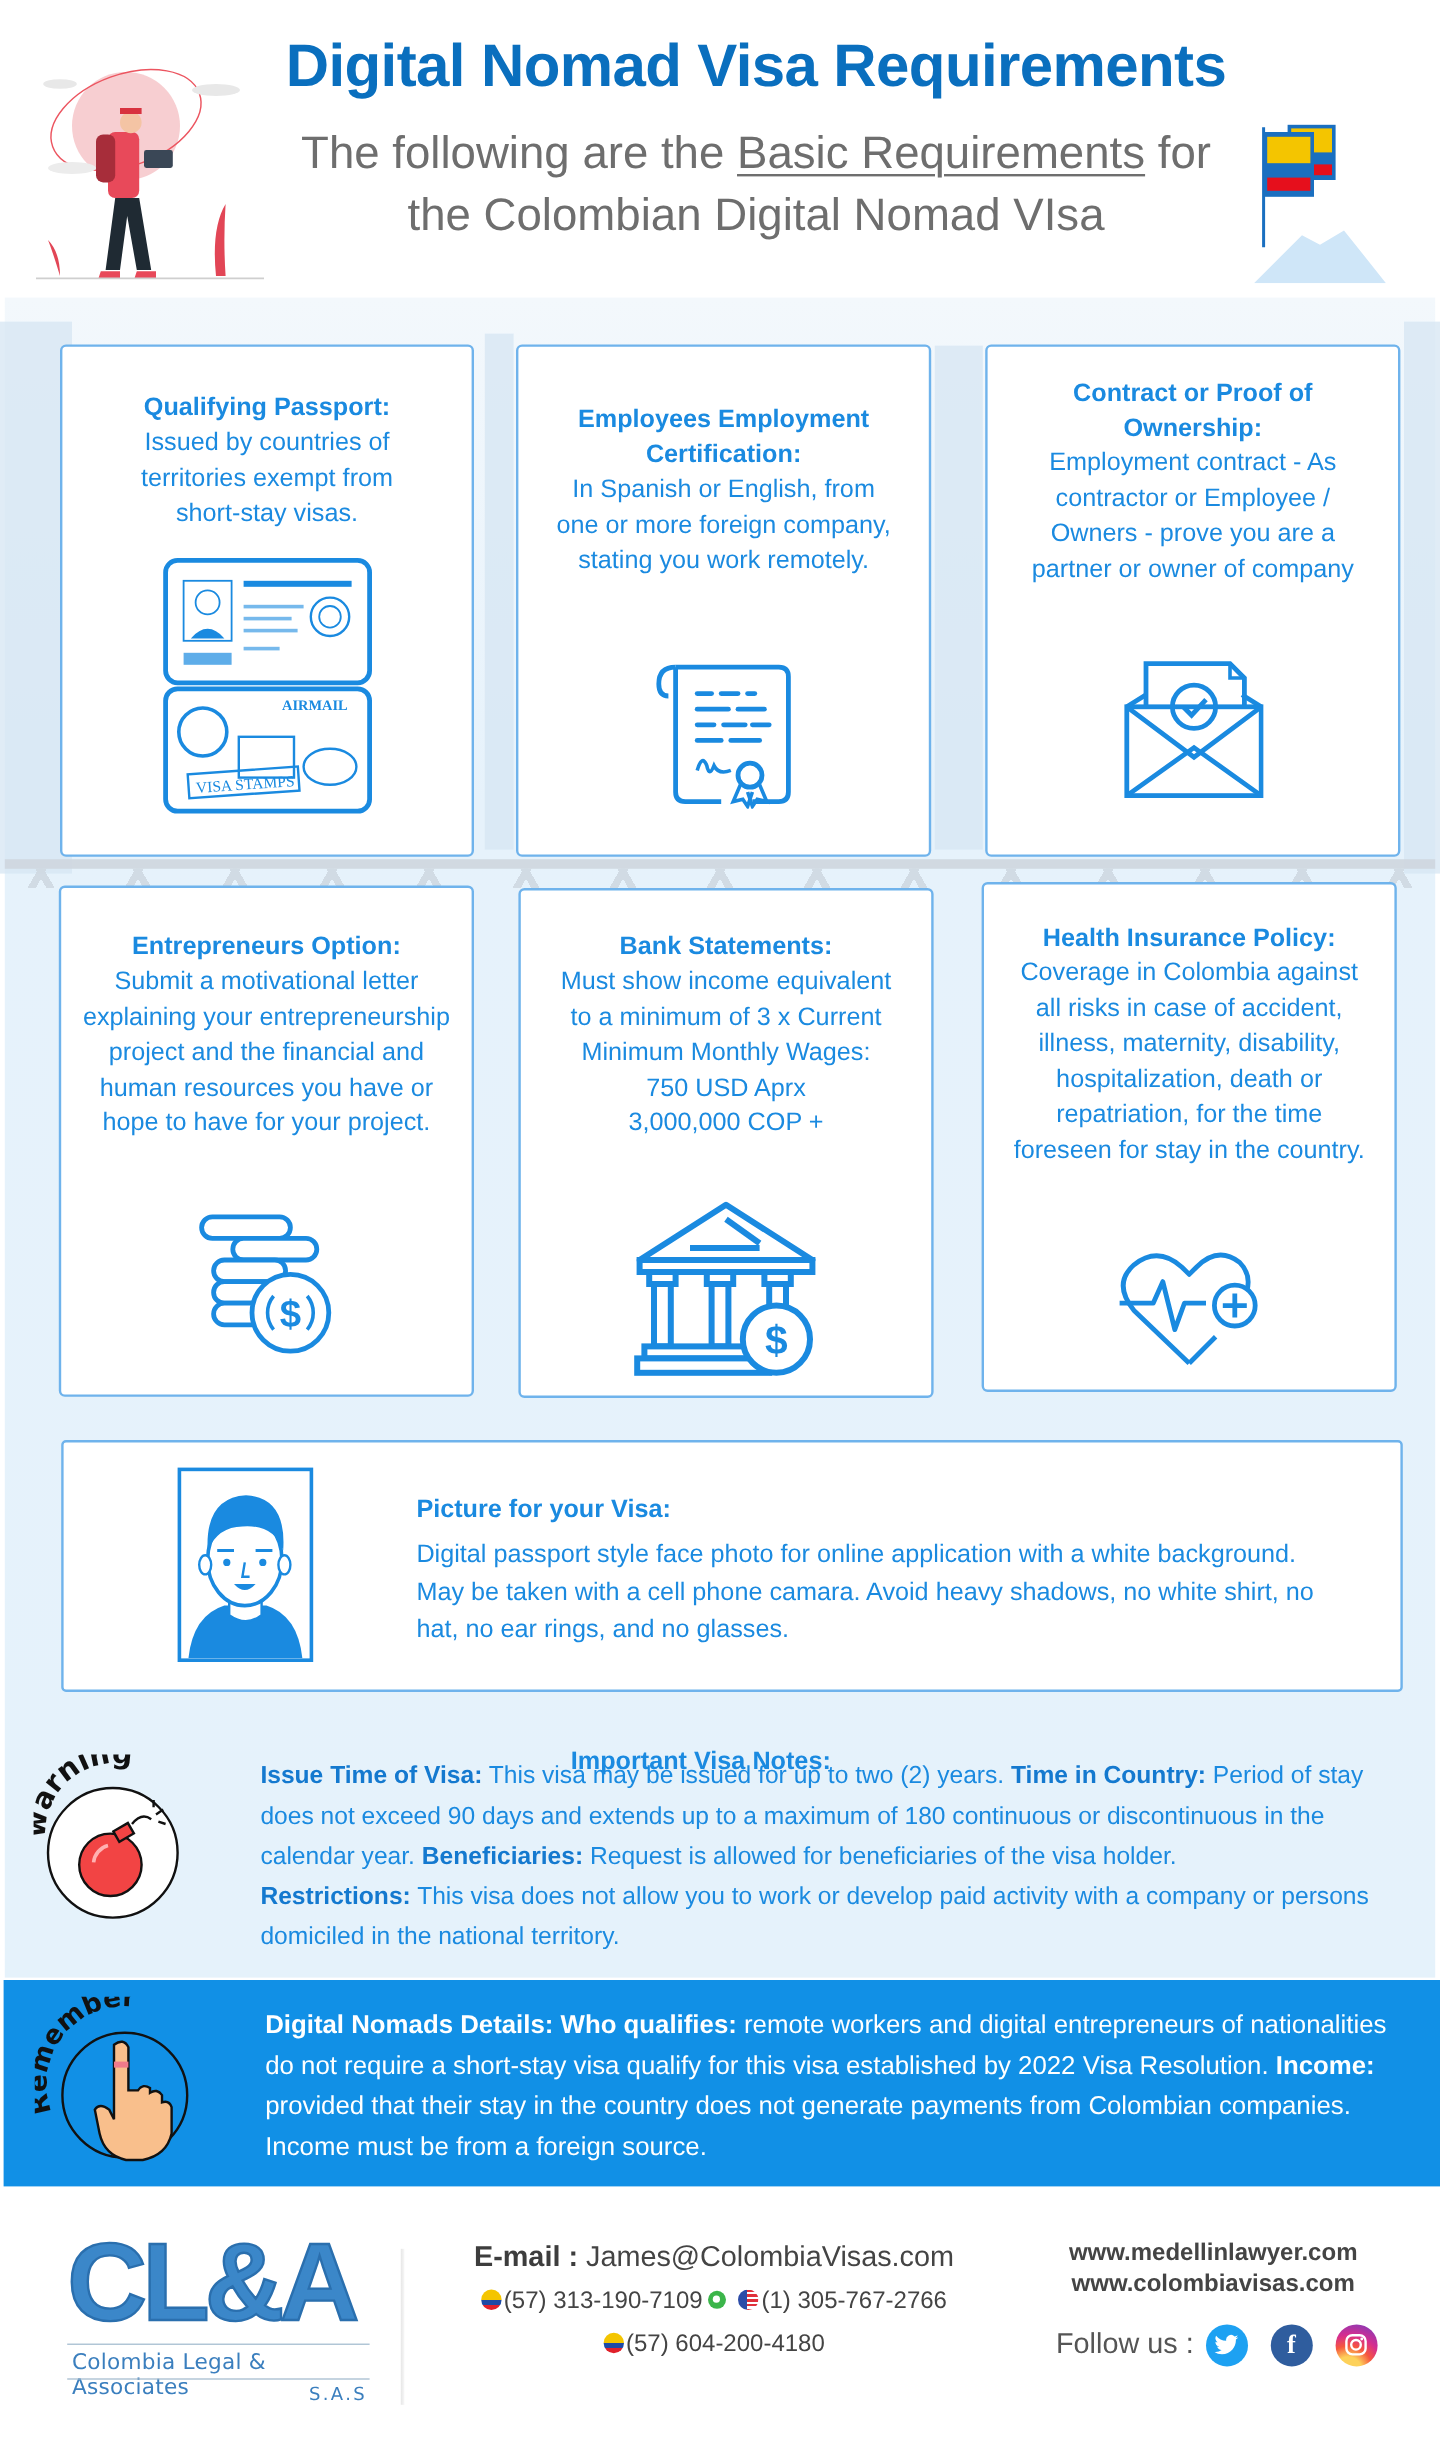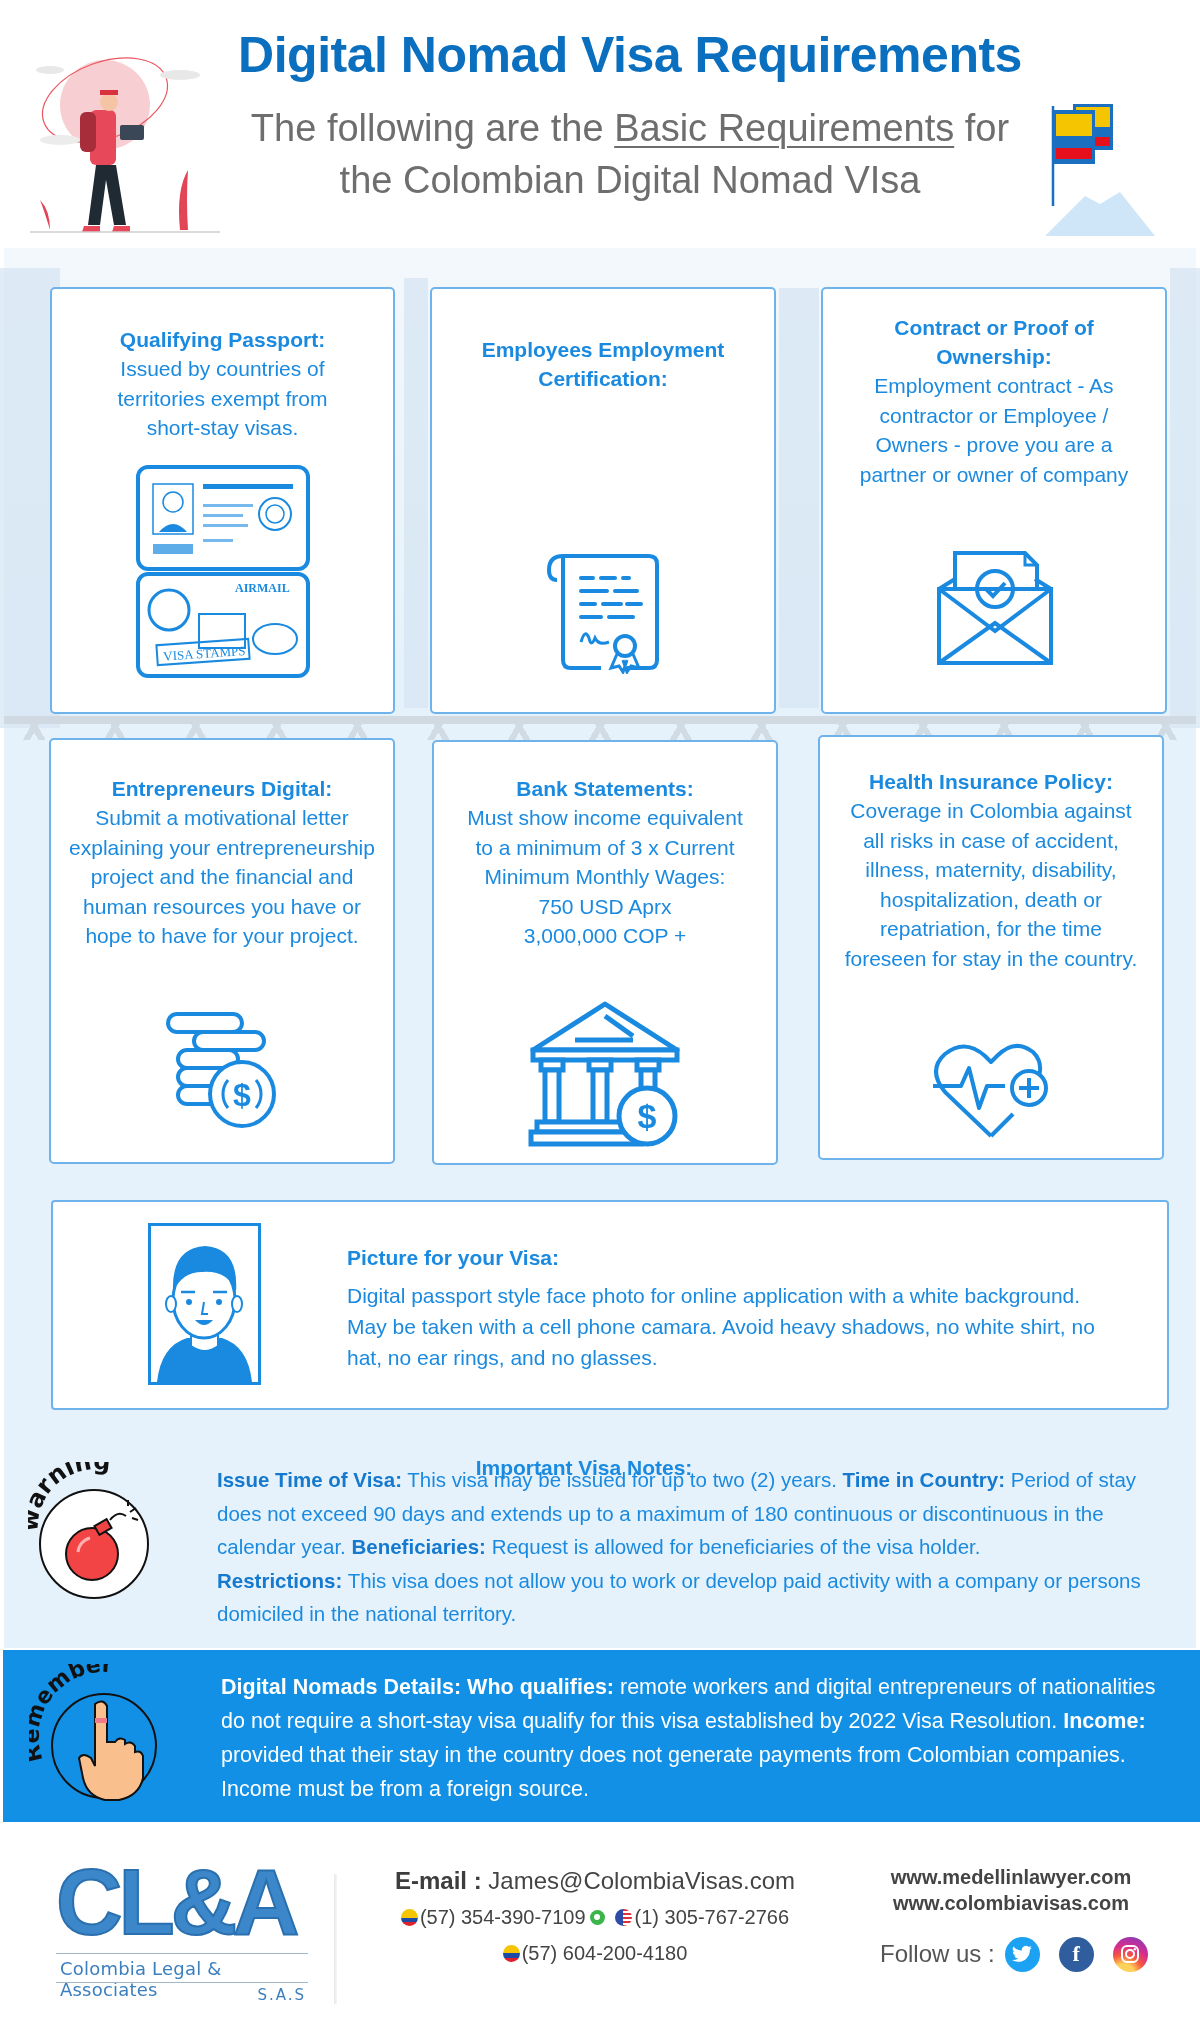--- a/index.html
+++ b/index.html
@@ -145,20 +145,21 @@
     <text x="100" y="128" font-size="12" font-weight="bold" fill="#1a8ae0" font-family="Liberation Serif, serif">AIRMAIL</text>
     <rect x="22" y="178" width="92" height="20" fill="none" stroke="#1a8ae0" stroke-width="2" transform="rotate(-4 68 188)"></rect>
     <text x="28" y="194" font-size="13" fill="#1a8ae0" font-family="Liberation Serif, serif" transform="rotate(-4 68 188)">VISA STAMPS</text>
     <ellipse cx="140" cy="175" rx="22" ry="15" fill="none" stroke="#1a8ae0" stroke-width="2"></ellipse>
   </svg>
 </div>
 
 <div class="card" style="left:430px; top:287px; width:346px; height:427px;">
   <div style="padding:46px 18px 0;">
     <div class="ctitle" style="padding:0 30px;">Employees Employment Certification:</div>
+    <div class="ctext" style="padding:0 10px;">In Spanish or English, from one or more foreign company, stating you work remotely.</div>
   </div>
   <svg class="icon" style="top:257px;" width="116" height="128" viewBox="0 0 116 128">
     <path d="M18 10 q-14 0 -14 14 q0 10 8 10" fill="none" stroke="#1a8ae0" stroke-width="4"></path>
     <path d="M18 10 h86 q8 0 8 8 v96 q0 8 -8 8 h-22" fill="none" stroke="#1a8ae0" stroke-width="4"></path>
     <path d="M18 10 v104 q0 8 8 8 h30" fill="none" stroke="#1a8ae0" stroke-width="4"></path>
     <g stroke="#1a8ae0" stroke-width="4" stroke-linecap="round">
       <line x1="36" y1="32" x2="48" y2="32"></line>
         <line x1="56" y1="32" x2="70" y2="32"></line>
         <line x1="78" y1="32" x2="84" y2="32"></line>
       <line x1="36" y1="45" x2="62" y2="45"></line>
@@ -187,21 +188,21 @@
     <path d="M51 40 l7 7 l12 -13" fill="none" stroke="#1a8ae0" stroke-width="4"></path>
     <path d="M4 40 l16 -10 M116 40 l-16 -10" fill="none" stroke="#1a8ae0" stroke-width="4"></path>
     <rect x="4" y="40" width="112" height="74" fill="none" stroke="#1a8ae0" stroke-width="4"></rect>
     <path d="M4 40 l56 42 l56 -42" fill="none" stroke="#1a8ae0" stroke-width="4"></path>
     <path d="M4 114 l56 -40 l56 40" fill="none" stroke="#1a8ae0" stroke-width="4"></path>
   </svg>
 </div>
 
 <div class="card" style="left:49px; top:738px; width:346px; height:426px;">
   <div style="padding:34px 18px 0;">
-    <div class="ctitle">Entrepreneurs Digital:</div>
+    <div class="ctitle">Entrepreneurs Option:</div>
     <div class="ctext">Submit a motivational letter explaining your entrepreneurship project and the financial and human resources you have or hope to have for your project.</div>
   </div>
   <svg class="icon" style="top:270px;" width="116" height="120" viewBox="0 0 116 120">
     <rect x="4" y="4" width="74" height="18" rx="9" fill="#fff" stroke="#1a8ae0" stroke-width="4"></rect>
     <rect x="30" y="22" width="70" height="18" rx="9" fill="#fff" stroke="#1a8ae0" stroke-width="4"></rect>
     <rect x="14" y="40" width="60" height="18" rx="9" fill="#fff" stroke="#1a8ae0" stroke-width="4"></rect>
     <rect x="14" y="58" width="60" height="18" rx="9" fill="#fff" stroke="#1a8ae0" stroke-width="4"></rect>
     <rect x="14" y="76" width="60" height="18" rx="9" fill="#fff" stroke="#1a8ae0" stroke-width="4"></rect>
     <circle cx="78" cy="84" r="32" fill="#fff" stroke="#1a8ae0" stroke-width="4"></circle>
     <path d="M64 70 a22 22 0 0 0 0 28 M92 70 a22 22 0 0 1 0 28" fill="none" stroke="#1a8ae0" stroke-width="3"></path>
@@ -320,21 +321,21 @@
     <div class="logo-sas">S.A.S</div>
   </div>
   <div class="divider-v"></div>
 
   <div class="contact">
     <div class="email-row">
       <b>E-mail :</b>
       <span>James@ColombiaVisas.com</span>
     </div>
     <div class="phone-row">
-      <span class="flag-dot"></span><span>(57) 354-390-7109</span><span class="wa-dot"></span><span class="us-dot"></span><span>(1) 305-767-2766</span>
+      <span class="flag-dot"></span><span>(57) 313-190-7109</span><span class="wa-dot"></span><span class="us-dot"></span><span>(1) 305-767-2766</span>
     </div>
     <div class="phone-row">
       <span class="flag-dot"></span><span>(57) 604-200-4180</span>
     </div>
   </div>
 
   <div class="web">
     <div>www.medellinlawyer.com</div>
     <div>www.colombiavisas.com</div>
   </div>

